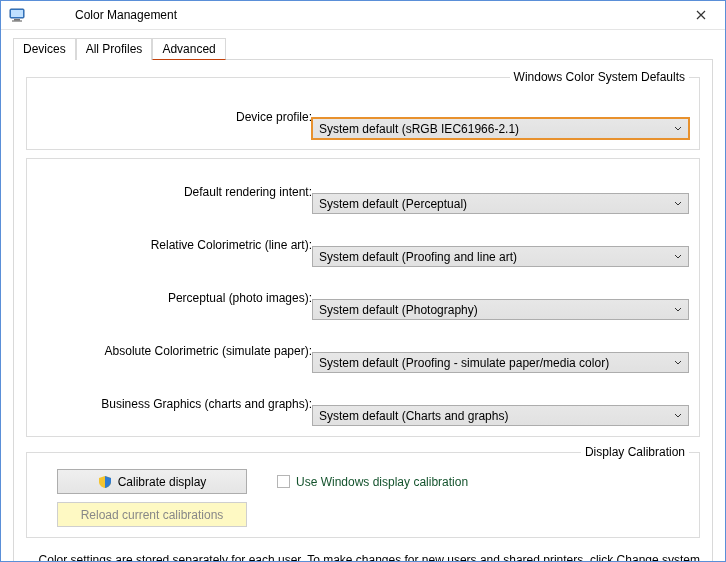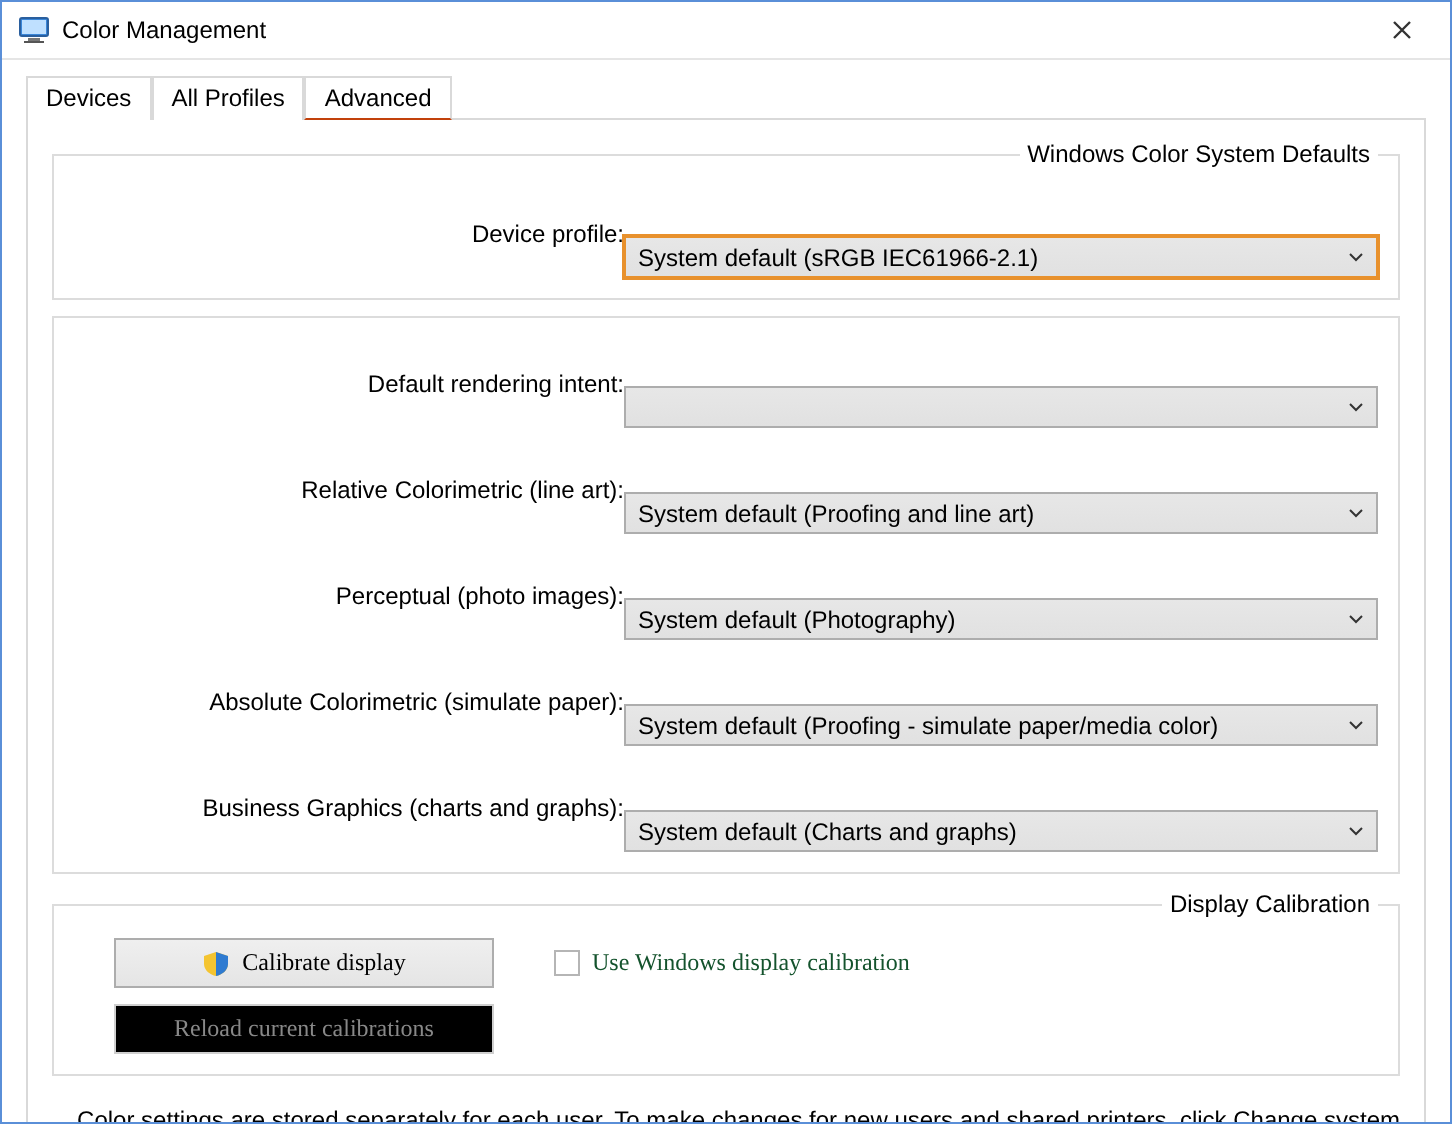--- a/index.html
+++ b/index.html
@@ -16,20 +16,21 @@
     display: flex;
     flex-direction: column;
   }
   .titlebar {
     height: 30px;
     background: #fff;
     border-bottom: 1px solid #e5e5e5;
     display: flex;
     align-items: center;
     padding: 0 2px 0 8px;
+    gap: 44px;
   }
   .titlebar .app-icon {
     width: 16px; height: 16px;
     margin-right: 6px;
     display: inline-block;
   }
   .titlebar .title { flex: 1; }
   .titlebar .close-btn {
     width: 45px; height: 28px;
     display: flex; align-items: center; justify-content: center;
@@ -112,38 +113,37 @@
     right: 6px;
     top: 50%;
     transform: translateY(-50%);
   }
   .select .chev svg { width: 8px; height: 6px; display:block; }
   .calib-row {
     display: flex;
     align-items: center;
     gap: 30px;
     padding: 4px 0 0 20px;
-    font-family: Liberation Serif, serif;
   }
   .btn {
     height: 25px;
     min-width: 190px;
     border: 1px solid #adadad;
     background: linear-gradient(#efefef,#e5e5e5);
     display: inline-flex;
     align-items: center;
     justify-content: center;
     gap: 6px;
     padding: 0 12px;
     font-size: 12px;
   }
   .btn.disabled {
     color: #888;
     border-color: #cfcfcf;
-    background: #000000;
+    background: #fef9c3;
   }
   .checkbox-wrap {
     display: flex;
     align-items: center;
     gap: 6px;
     color: #14532d;
   }
   .checkbox-box {
     width: 13px; height: 13px;
     border: 1px solid #b5b5b5;
@@ -213,20 +213,21 @@
         </div>
       </div>
 
     </fieldset>
 
     <fieldset>
 
       <div class="row">
         <div class="row-label">Default rendering intent:</div>
         <div class="select">
+          <span>System default (Perceptual)</span>
           <span class="chev">
               <svg viewBox="0 0 8 6">
                 <path d="M1 1 L4 4 L7 1" stroke="#333" fill="none" stroke-width="1"></path>
               </svg>
             </span>
         </div>
       </div>
 
       <div class="row">
         <div class="row-label">Relative Colorimetric (line art):</div>

